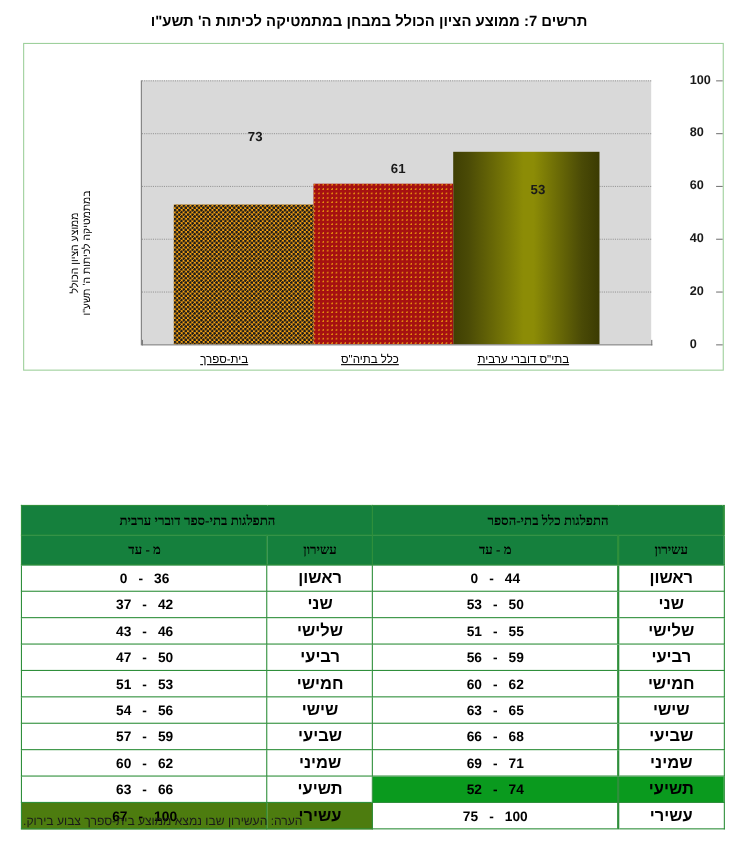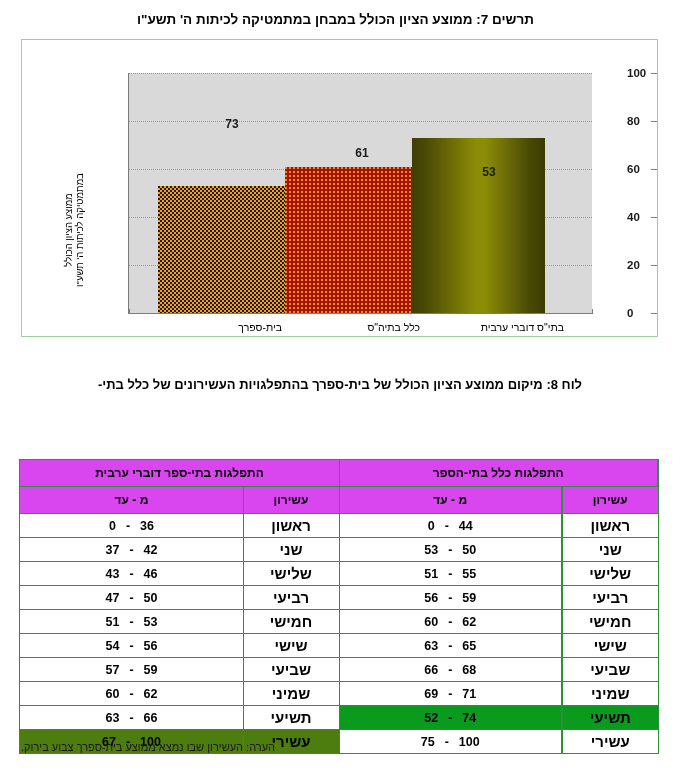--- a/index.html
+++ b/index.html
@@ -100,22 +100,23 @@
       radial-gradient(circle at 3px 3px,#1b1b1b 1.1px,transparent 1.3px);
     background-size:4px 4px,4px 4px;
   }
   .bar-value{
     position:absolute;
     font-size:12px;font-weight:bold;color:#1a1a1a;
     text-align:center;direction:ltr;
   }
   .cat-label{
     position:absolute;top:281px;
-    font-size:10.5px;color:#000;text-align:right;
+    font-size:10.5px;color:#000;text-align:left;
     white-space:nowrap;
+    text-decoration:underline;
   }
 
   
   .table-caption{
     position:absolute;left:0;top:372px;width:680px;
     padding:0 24px 0 24px;
     box-sizing:border-box;
     text-align:center;
     font-size:13px;font-weight:bold;line-height:26px;
   }
@@ -133,24 +134,25 @@
   }
   table.data th,table.data td{
     border:1px solid #2f8f3b;
     padding:0;
     height:23px;
     vertical-align:middle;
     text-align:center;
     font-weight:bold;
   }
   table.data th{
-    background:#d946ef;
+    background:#15803d;
     font-size:12px;
     font-weight:bold;
     height:26px;
+    font-family:Liberation Serif, serif;
   }
   .grp-sep{border-right:2px solid #2f8f3b !important;}
   td.rng{direction:ltr;font-size:12.5px;font-weight:bold;}
   td.dec{font-size:15px;font-weight:bold;}
   tr.hl-right td.c-dec-r,tr.hl-right td.c-rng-r{background:#0a9a1e;color:#000;}
   tr.hl-left td.c-dec-l,tr.hl-left td.c-rng-l{background:#4d7c0f;color:#000;}
   .rng-inner{display:inline-flex;gap:10px;align-items:center;direction:ltr;}
   .rng-inner .dash{font-weight:bold;}
 
   
@@ -211,21 +213,20 @@
     <div class="bar-value" style="left:180px;top:77px;width:60px">73</div>
     <div class="bar-value" style="left:310px;top:106px;width:60px">61</div>
     <div class="bar-value" style="left:437px;top:125px;width:60px">53</div>
 
     <div class="cat-label" style="left:160px;width:100px">בית-ספרך</div>
     <div class="cat-label" style="left:288px;width:110px">כלל בתיה"ס</div>
     <div class="cat-label" style="left:412px;width:130px">בתי"ס דוברי ערבית</div>
   </div>
 
   <div class="table-caption">
-    <span>לוח 8: מיקום ממוצע הציון הכולל של בית-ספרך בהתפלגויות העשירונים של כלל בתי-</span>
   </div>
 
   <div class="tbl-wrap">
     <table class="data">
       <colgroup>
         <col style="width:96px">
           <col style="width:223px">
         <col style="width:96px">
           <col style="width:223px">
       </colgroup>

